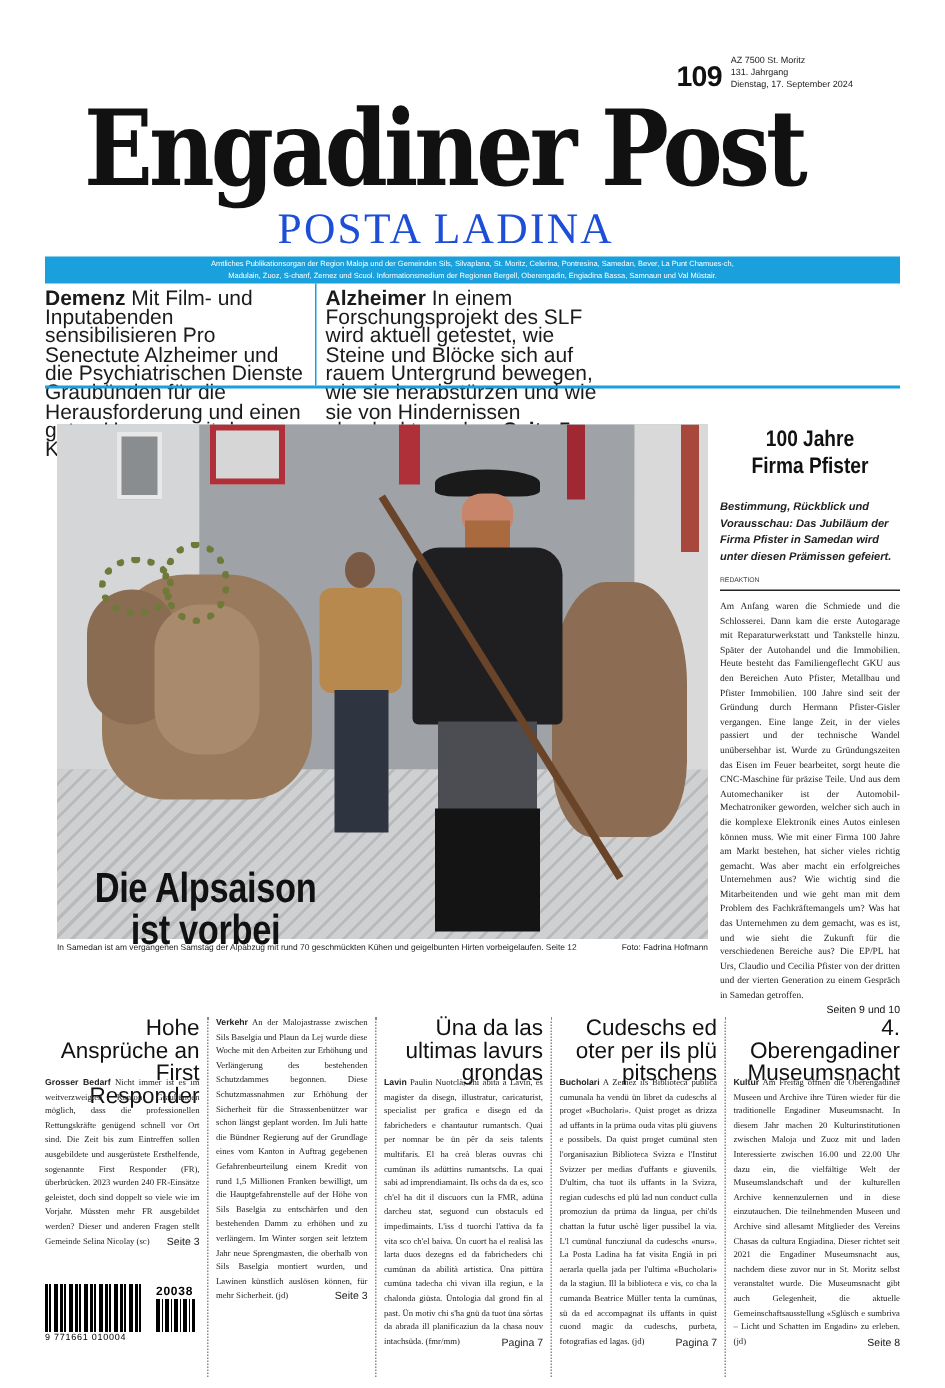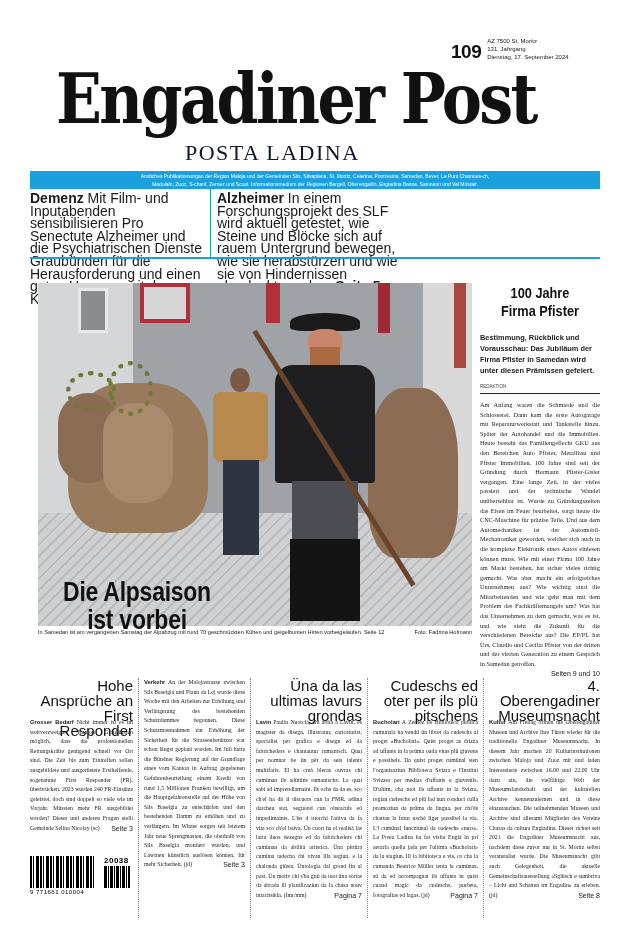--- a/index.html
+++ b/index.html
@@ -7,21 +7,21 @@
     body { position: relative; font-family: "Liberation Sans", sans-serif; color: #111; }
 
     .issue { position: absolute; left: 451px; top: 36px; display: flex; align-items: flex-end; }
     .issue-no { font-family: "Liberation Sans", sans-serif; font-weight: bold; font-size: 19px; line-height: 19px; letter-spacing: -0.5px; }
     .issue-meta { margin-left: 6px; font-size: 6px; line-height: 8px; color: #222; margin-top: 1px; }
 
     .masthead { position: absolute; left: 56px; top: 64px; width: 520px; height: 70px;
       font-family: "DejaVu Serif", serif; font-weight: bold; font-size: 70px; line-height: 70px;
       letter-spacing: -3px; color: #111; white-space: nowrap; transform: scaleX(0.86); transform-origin: left top; }
     .subhead { position: absolute; left: 185px; top: 138px; font-family: "Liberation Serif", serif;
-      font-size: 22px; line-height: 30px; letter-spacing: 1.5px; color: #0f172a; }
+      font-size: 29px; line-height: 30px; letter-spacing: 1.5px; color: #1d4ed8; }
 
     .blue-band { position: absolute; left: 30px; top: 171px; width: 570px; height: 18px; background: #1aa0dc;
       color: #fff; font-size: 5px; line-height: 7.5px; text-align: center; padding-top: 2px; }
 
     .teasers { position: absolute; left: 30px; top: 189px; width: 570px; height: 68px; display: flex; }
     .teaser { font-size: 14px; line-height: 12.6px; padding: 3px 6px 0 6px; color: #1a1a1a; }
     .teaser b { font-weight: bold; }
     .teaser.t1 { width: 180px; padding-left: 0; }
     .teaser.t2 { width: 195px; border-left: 1.5px solid #1aa0dc; }
     .teaser.t3 { width: 195px; border-left: 1.5px solid #1aa0dc; }
@@ -61,21 +61,21 @@
     .staff { position: absolute; left: 214px; top: 48px; width: 5px; height: 300px; background: #6a4429; transform: rotate(-32deg); transform-origin: top center; }
 
     .photo-headline { position: absolute; left: 42px; top: 578px; width: 190px; text-align: center;
       font-family: "Liberation Sans", sans-serif; font-weight: bold; font-size: 28px; line-height: 28px;
       color: #111; transform: scaleX(0.82); transform-origin: center top; letter-spacing: -0.3px; }
     .caption { position: absolute; left: 38px; top: 628px; width: 434px; font-size: 5.6px; line-height: 8px; color: #222; display: flex; justify-content: space-between; }
 
     .sidebar { position: absolute; left: 480px; top: 280px; width: 120px; }
     .side-title { text-align: center; font-family: "Liberation Sans", sans-serif; font-weight: bold;
       font-size: 15px; line-height: 18px; transform: scaleX(0.85); margin-top: 4px; }
-    .side-lead { margin-top: 12px; font-size: 7.4px; line-height: 11px; font-weight: bold; color: #222; }
+    .side-lead { margin-top: 12px; font-size: 7.4px; line-height: 11px; font-weight: bold; color: #222; font-style: italic; }
     .side-byline { margin-top: 8px; font-size: 4.5px; line-height: 6px; color: #444; border-bottom: 1px solid #222; padding-bottom: 3px; }
     .side-body { margin-top: 6px; font-family: "Liberation Serif", serif; font-size: 6.3px; line-height: 9.6px; color: #222; text-align: justify; }
     .side-ref { text-align: right; font-size: 7px; margin-top: 1px; }
 
     .bottom { position: absolute; left: 30px; top: 678px; width: 570px; height: 240px; display: flex; }
     .bcol { padding: 0 5px; font-size: 5.8px; line-height: 9.6px; color: #222; }
     .bcol + .bcol { border-left: 1px dotted #888; }
     .bcol h3 { text-align: right; font-family: "Liberation Sans", sans-serif; font-weight: normal;
       font-size: 15px; line-height: 15px; color: #111; height: 34px; margin-bottom: 6px; }
     .bcol .body { font-family: "Liberation Serif", serif; text-align: justify; }

